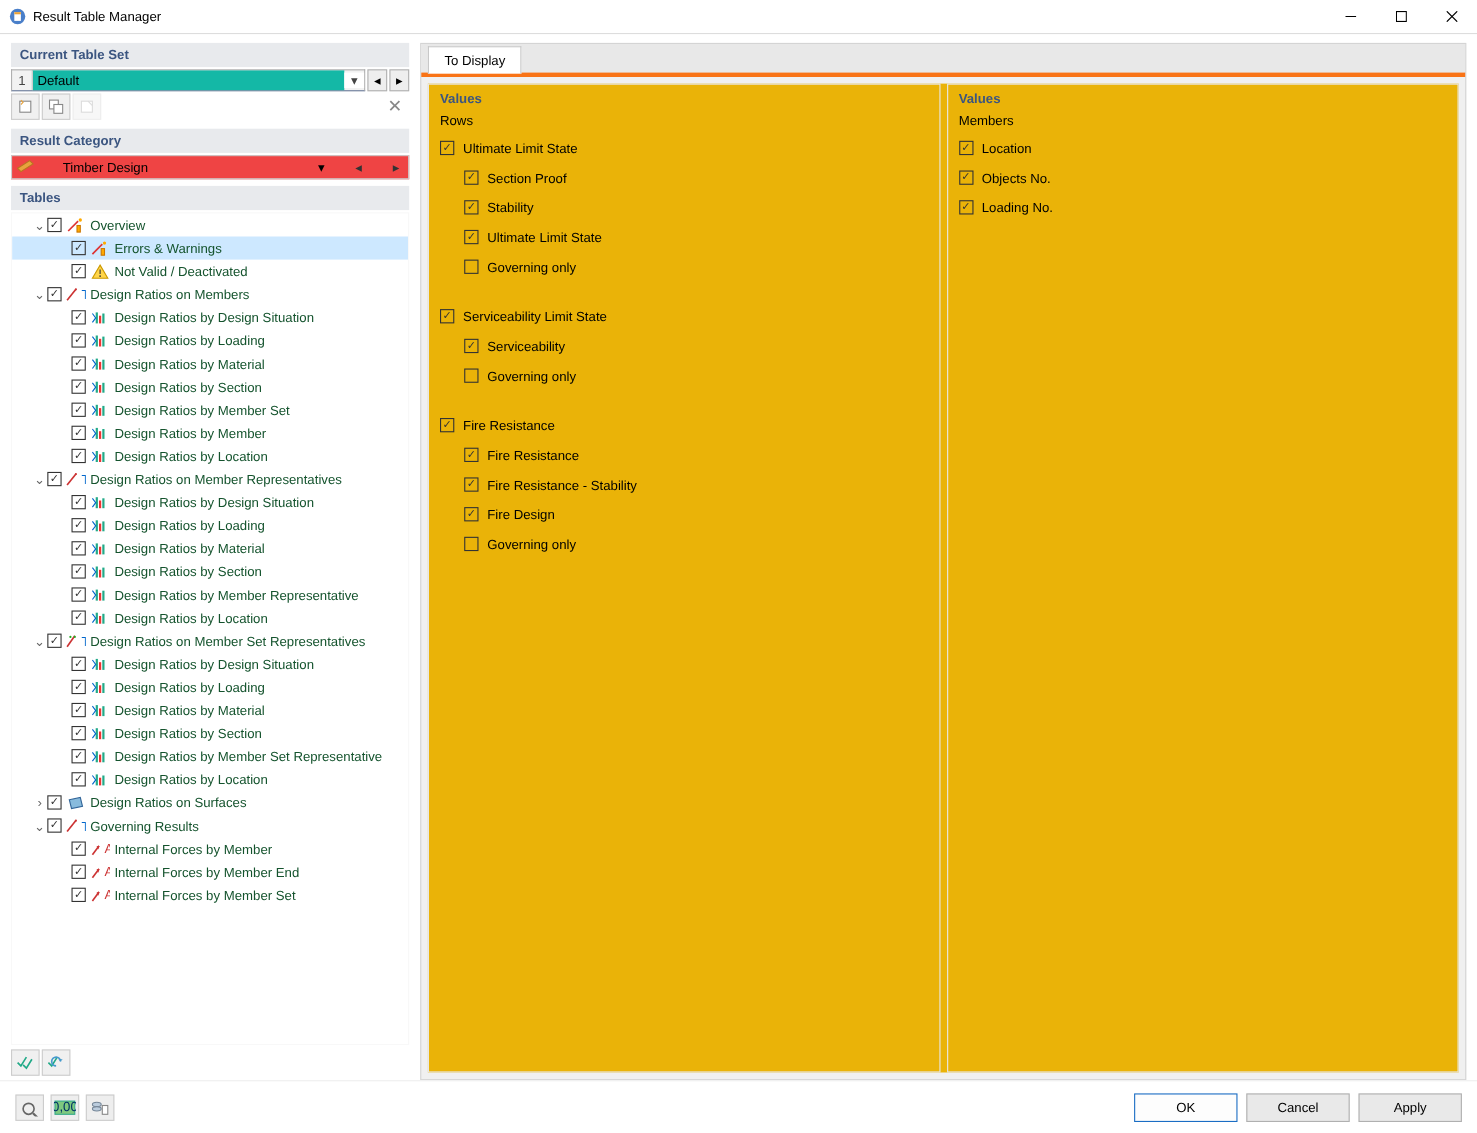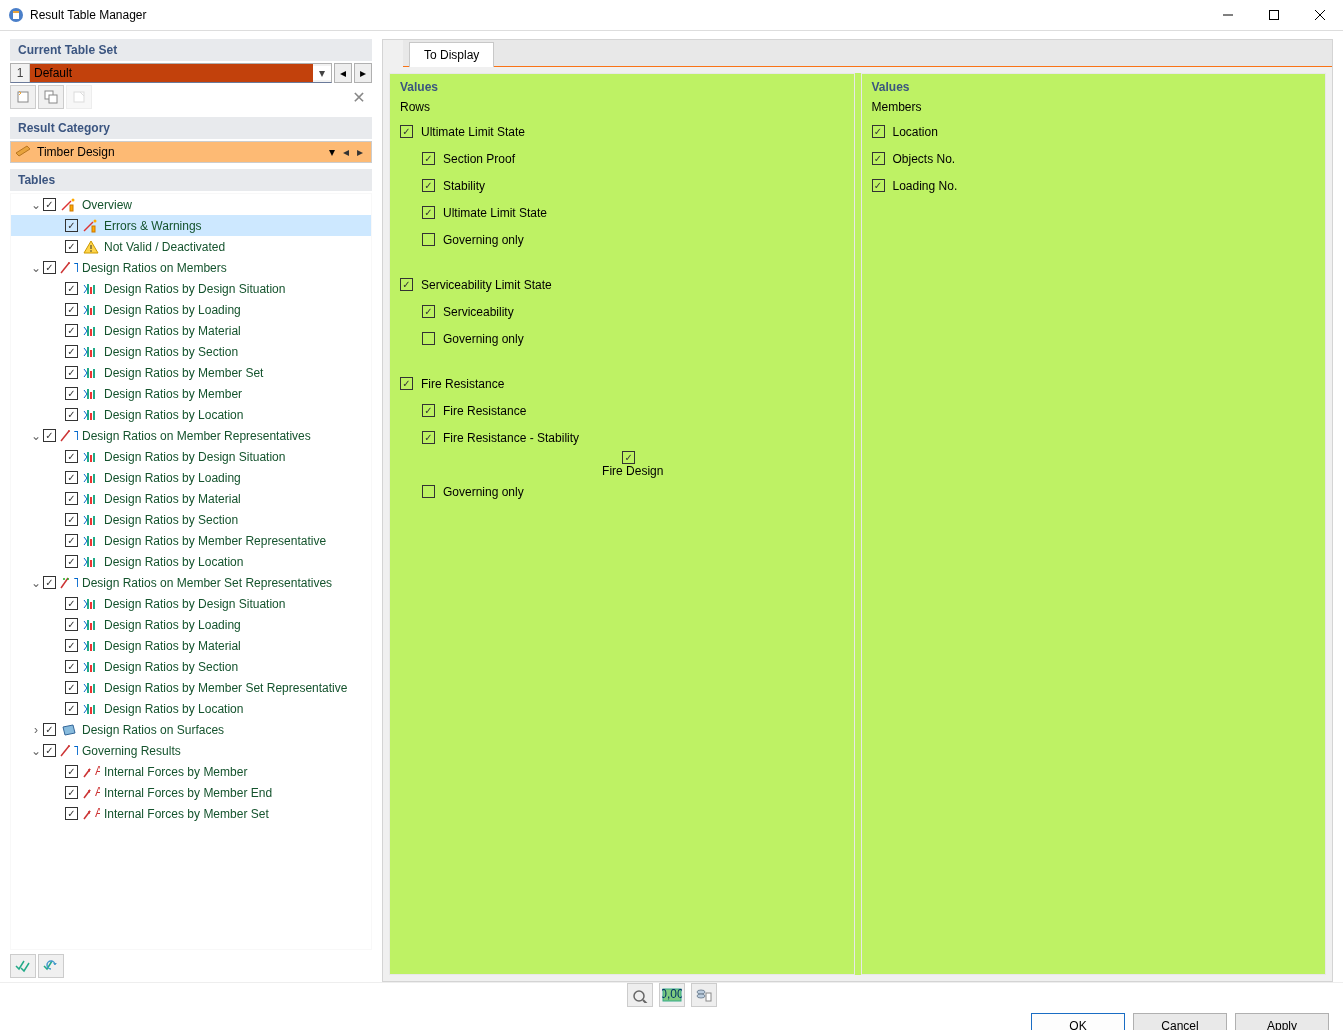--- a/index.html
+++ b/index.html
@@ -14,29 +14,29 @@
 
 
 .main { flex: 1; display: flex; padding: 8px 10px 0 10px; gap: 10px; overflow: hidden; }
 
 
 .left-panel { width: 362px; display: flex; flex-direction: column; }
 .section-header { background: #e8eaed; color: #3b5580; font-weight: 600; padding: 4px 8px; margin-bottom: 2px; }
 .tableset-row { display: flex; gap: 2px; margin-bottom: 2px; }
 .tableset-input { flex: 1; border: 1px solid #b0b0b0; border-bottom: 1px solid #6a7a9a; display: flex; align-items: center; background: #f2f2f2; }
 .tableset-num { width: 18px; text-align: center; color: #444; padding: 2px 0;}
-.tableset-name { flex: 1; padding: 2px 4px; background: #c2410c; border-left: 1px solid #ccc; }
+.tableset-name { flex: 1; padding: 2px 4px; background: #14b8a6; border-left: 1px solid #ccc; }
 .tableset-dd { width: 18px; text-align: center; color: #444; background: #fff;}
 .nav-btn { width: 18px; height: 20px; border: 1px solid #b0b0b0; background: #eee; display: flex; align-items: center; justify-content: center;}
 .toolbar-row { display: flex; gap: 2px; margin-bottom: 8px; align-items: center;}
 .tb-btn { width: 26px; height: 24px; border: 1px solid #ccc; background: #f0f0f0; display: flex; align-items: center; justify-content: center; cursor: pointer; }
 .tb-btn.disabled { opacity: 0.5; border-color: #ddd; cursor: default; }
 .tb-btn.x { margin-left: auto; border: none; background: none; color: #888; font-size: 16px;}
 
-.category-row { display: flex; align-items: center; padding: 3px 4px; background: #fdba74; border: 1px solid #ccc; margin-bottom: 6px; }
+.category-row { display: flex; align-items: center; padding: 3px 4px; background: #ef4444; border: 1px solid #ccc; margin-bottom: 6px; gap: 20px; }
 .cat-icon { width: 16px; height: 14px; margin-right: 6px; }
 .cat-name { flex: 1; }
 .cat-dd { width: 14px; text-align: center; }
 .cat-nav { width: 14px; text-align: center; color: #333; cursor: pointer; }
 
 .tree-wrap { flex: 1; border: 1px solid #f8f8f8; position: relative; overflow: hidden; }
 .tree { position: absolute; inset: 0; overflow-y: auto; overflow-x: hidden; padding-right: 0; }
 .tree::-webkit-scrollbar { width: 16px; }
 .tree::-webkit-scrollbar-track { background: #f0f0f0; }
 .tree::-webkit-scrollbar-thumb { background: #c4c4c4; border: 1px solid #ddd; }
@@ -46,31 +46,31 @@
 .chk { width: 13px; height: 13px; border: 1px solid #333; margin: 0 4px 0 0; display: flex; align-items: center; justify-content: center; flex-shrink: 0; }
 .chk.checked::after { content: '✓'; font-size: 10px; line-height: 1; color: #333; }
 .tree-icon { width: 18px; height: 14px; margin-right: 4px; flex-shrink: 0; }
 .tree-label { color: #14532d; }
 .indent { display: inline-block; flex-shrink: 0; }
 
 .check-toolbar { display: flex; gap: 2px; padding: 4px 0; }
 
 
 .right-panel { flex: 1; display: flex; flex-direction: column; border: 1px solid #d4d4d4; background: #f0f0f0; }
-.tabs { display: flex; background: #e8e8e8; border-bottom: 1px solid #f97316; padding-left: 6px; margin-left: 20px; }
+.tabs { display: flex; background: #e8e8e8; border-bottom: 4px solid #f97316; padding-left: 6px; }
 .tab { padding: 5px 14px; background: #fff; border: 1px solid #c8c8c8; border-bottom: none; margin-top: 2px; margin-bottom: -1px; }
-.panels { flex: 1; display: flex; background: #bef264; margin: 6px; gap: 6px; }
+.panels { flex: 1; display: flex; background: #eab308; margin: 6px; gap: 6px; }
 .sub-panel { flex: 1; border: 1px solid #e8e8e8; padding: 4px 10px; }
 .sub-header { color: #3b5580; font-weight: 600; padding: 2px 0 6px 0; }
 .sub-sub { color: #000; margin-bottom: 4px; }
 .check-row { display: flex; align-items: center; height: 27px; }
 .check-row .chk { margin-right: 8px; }
 
 
-.footer { height: 48px; border-top: 1px solid #eee; display: flex; align-items: center; padding: 0 14px; gap: 6px; flex-direction: column; }
+.footer { height: 48px; border-top: 1px solid #eee; display: flex; align-items: center; padding: 0 14px; gap: 6px; }
 .footer-left { display: flex; gap: 6px; }
 .footer-btn { width: 26px; height: 24px; border: 1px solid #ccc; background: #eee; display: flex; align-items: center; justify-content: center; }
 .footer-right { margin-left: auto; display: flex; gap: 8px; }
 .dlg-btn { width: 94px; height: 26px; border: 1px solid #b0b0b0; background: #e9e9e9; cursor: pointer; }
 .dlg-btn.primary { border: 1.5px solid #1a6dc4; background: #fdfdfd; }
 
 
 svg { display: block; }
 </style>
 </head>
@@ -629,21 +629,21 @@
               <span>Fire Resistance</span>
             </div>
             <div class="check-row" style="padding-left: 22px;">
               <span class="chk checked"></span>
               <span>Fire Resistance</span>
             </div>
             <div class="check-row" style="padding-left: 22px;">
               <span class="chk checked"></span>
               <span>Fire Resistance - Stability</span>
             </div>
-            <div class="check-row" style="padding-left: 22px; flex-direction: column;">
+            <div class="check-row" style="padding-left: 22px;">
               <span class="chk checked"></span>
               <span>Fire Design</span>
             </div>
             <div class="check-row" style="padding-left: 22px;">
               <span class="chk "></span>
               <span>Governing only</span>
             </div>
           </div>
       </div>
       <div class="sub-panel">

